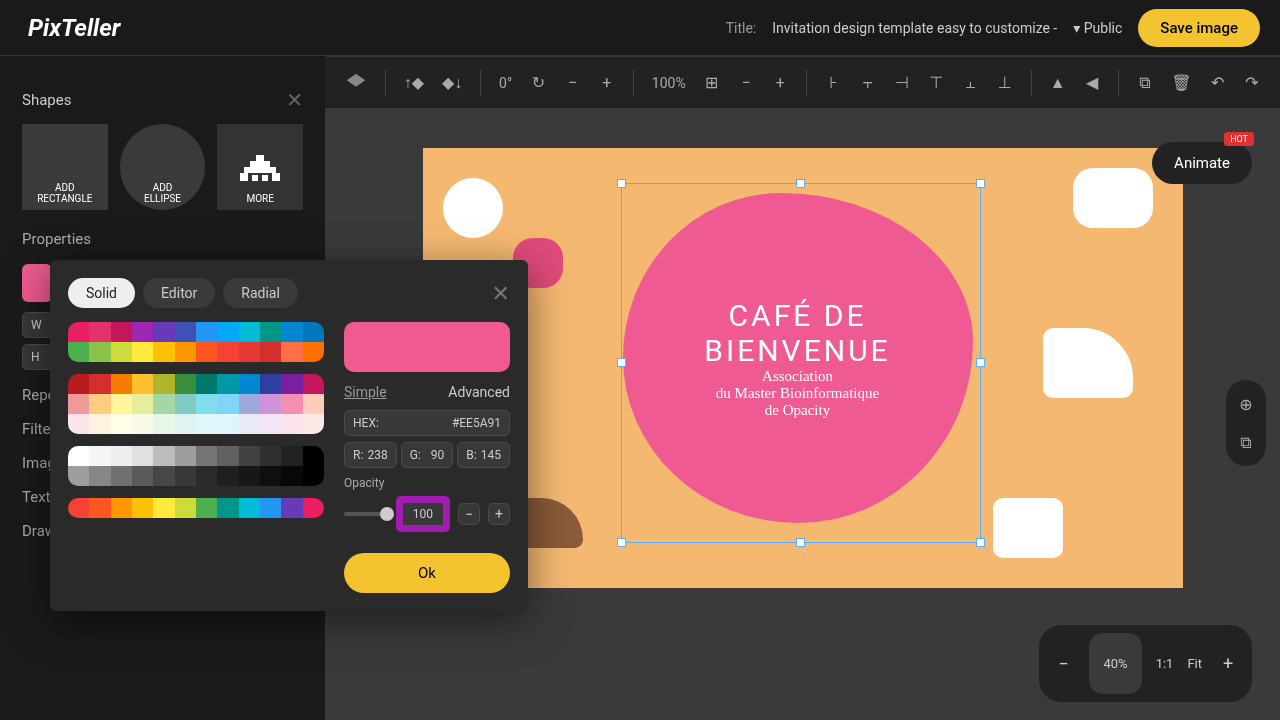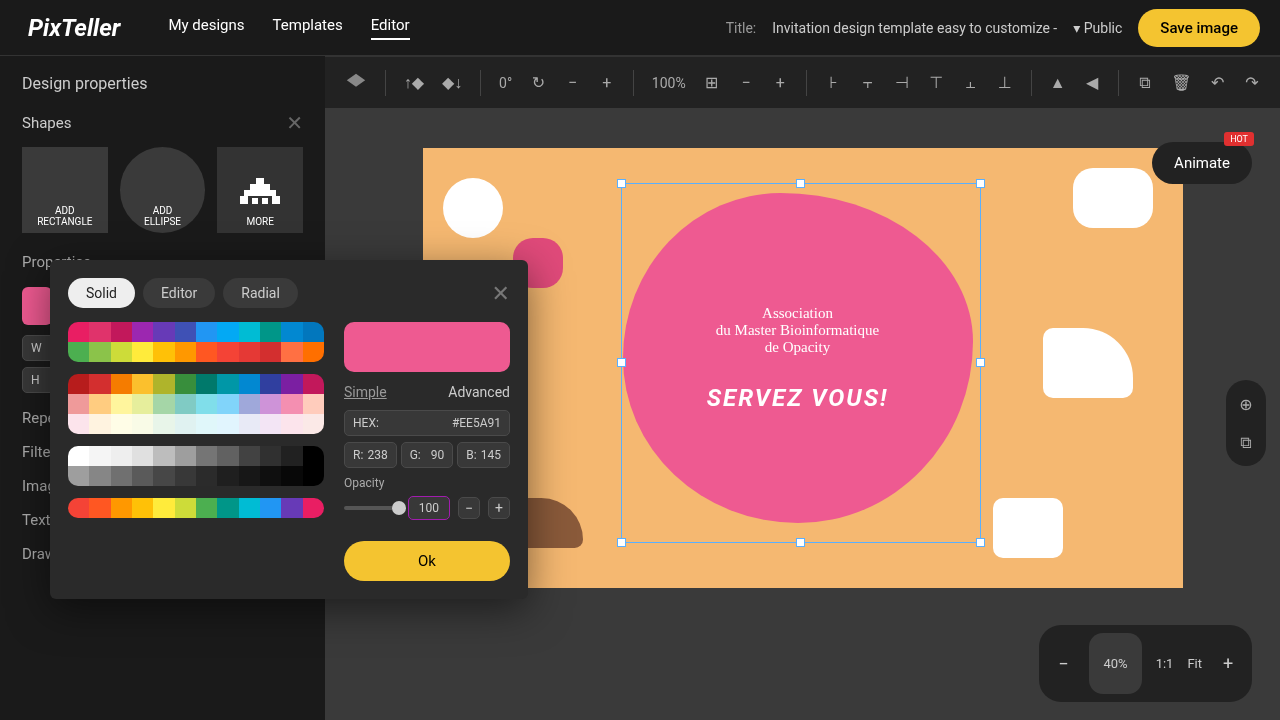--- a/index.html
+++ b/index.html
@@ -54,21 +54,21 @@
 .cp-right { flex: 1; }
 .preview { height: 50px; background: #ee5a91; border-radius: 10px; margin-bottom: 12px; }
 .mode-tabs { display: flex; justify-content: space-between; color: #ccc; font-size: 14px; margin-bottom: 10px; }
 .mode-tabs .sim { color: #999; text-decoration: underline; }
 .hex-row, .rgb-row { display: flex; gap: 4px; margin-bottom: 6px; }
 .field { flex: 1; background: #383838; border: 1px solid #4a4a4a; border-radius: 5px; padding: 5px 8px; font-size: 12px; color: #ccc; display: flex; justify-content: space-between; }
 .opacity-label { font-size: 12px; color: #aaa; margin: 8px 0 6px; }
 .opacity-row { display: flex; align-items: center; gap: 8px; }
 .slider-track { flex: 1; height: 4px; background: #555; border-radius: 2px; position: relative; }
 .slider-thumb { position: absolute; right: -6px; top: -5px; width: 14px; height: 14px; background: #ccc; border-radius: 50%; }
-.op-val { background: #383838; border: 1px solid #a21caf; border-radius: 5px; padding: 4px 10px; font-size: 12px; color: #ccc; }
+.op-val { background: #383838; border: 7px solid #a21caf; border-radius: 5px; padding: 4px 10px; font-size: 12px; color: #ccc; }
 .pm { width: 22px; height: 22px; background: #383838; border: 1px solid #4a4a4a; border-radius: 5px; color: #ccc; display: flex; align-items: center; justify-content: center; font-size: 14px; cursor: pointer; }
 .ok-btn { width: 100%; background: #f4c430; color: #000; border: none; border-radius: 22px; padding: 11px; font-size: 15px; margin-top: 21px; cursor: pointer; }
 
 .animate-pill { position: absolute; top: 142px; right: 28px; background: #222; color: #fff; border-radius: 22px; padding: 12px 22px; font-size: 15px; cursor: pointer; }
 .hot-badge { position: absolute; top: -10px; right: -2px; background: #e03030; color: #fff; font-size: 9px; padding: 2px 6px; border-radius: 3px; }
 
 .right-tools { position: absolute; top: 380px; right: 14px; background: #222; border-radius: 22px; padding: 12px 8px; display: flex; flex-direction: column; gap: 14px; }
 .right-tools div { width: 24px; height: 24px; color: #aaa; display: flex; align-items: center; justify-content: center; cursor: pointer; }
 
 .zoom-bar { position: absolute; bottom: 18px; right: 28px; background: #222; border-radius: 22px; padding: 8px 12px; display: flex; align-items: center; gap: 14px; color: #ccc; font-size: 13px; }
@@ -76,25 +76,20 @@
 .zoom-btn { width: 24px; height: 24px; display: flex; align-items: center; justify-content: center; cursor: pointer; font-size: 18px; }
 
 
 .doodle { position: absolute; border-radius: 50%; }
 </style>
 </head>
 <body>
 
 <div class="topbar">
   <div class="logo">PixTeller</div>
-  <div class="nav">
-    <a href="#">My designs</a>
-    <a href="#">Templates</a>
-    <a href="#" class="active">Editor</a>
-  </div>
   <div class="title-area">
     <span>Title:</span>
     <span class="ttext">Invitation design template easy to customize -</span>
     <span class="visibility">▾ <span>Public</span></span>
     <button class="save-btn">Save image</button>
   </div>
 </div>
 
 <div class="toolbar">
   <span class="tb-icon">
@@ -126,21 +121,20 @@
   <span class="tb-icon">▲</span>
   <span class="tb-icon">◀</span>
   <span class="tb-sep"></span>
   <span class="tb-icon">⧉</span>
   <span class="tb-icon">🗑</span>
   <span style="margin-left:auto" class="tb-icon">↶</span>
   <span class="tb-icon">↷</span>
 </div>
 
 <div class="sidebar">
-  <h3>Design properties</h3>
   <div class="section-head">
     <span>Shapes</span>
     <span class="close-x">✕</span>
   </div>
   <div class="shapes-row">
     <div class="shape-btn rect">
         <span style="white-space:pre">ADD
 RECTANGLE</span>
       </div>
     <div class="shape-btn ellipse">
@@ -181,24 +175,24 @@
 
 <div class="canvas-area">
   <div class="canvas">
     <div class="doodle" style="left:20px;top:30px;width:60px;height:60px;background:#fff"></div>
     <div class="doodle" style="left:90px;top:90px;width:50px;height:50px;background:#e04a7a;border-radius:40%"></div>
     <div class="doodle" style="right:30px;top:20px;width:80px;height:60px;background:#fff;border-radius:20px"></div>
     <div class="doodle" style="right:50px;top:180px;width:90px;height:70px;background:#fff;border-radius:10px 50px 10px 10px"></div>
     <div class="doodle" style="left:60px;bottom:40px;width:100px;height:50px;background:#8a5a3a;border-radius:50px 50px 10px 10px"></div>
     <div class="doodle" style="right:120px;bottom:30px;width:70px;height:60px;background:#fff;border-radius:10px"></div>
     <div class="blob">
+      <h1>CAFÉ DE BIENVENUE</h1>
       <div class="script">Association</div>
       <div class="script">du Master Bioinformatique</div>
       <div class="script">de Opacity</div>
-      <h2>SERVEZ VOUS!</h2>
     </div>
     <div class="sel-box" style="left:198px;top:35px;width:360px;height:360px">
       <div class="handle" style="left:-5px;top:-5px"></div>
         <div class="handle" style="right:-5px;top:-5px"></div>
       <div class="handle" style="left:-5px;bottom:-5px"></div>
         <div class="handle" style="right:-5px;bottom:-5px"></div>
       <div class="handle" style="left:50%;top:-5px;margin-left:-5px"></div>
         <div class="handle" style="left:50%;bottom:-5px;margin-left:-5px"></div>
       <div class="handle" style="top:50%;left:-5px;margin-top:-5px"></div>
         <div class="handle" style="top:50%;right:-5px;margin-top:-5px"></div>

